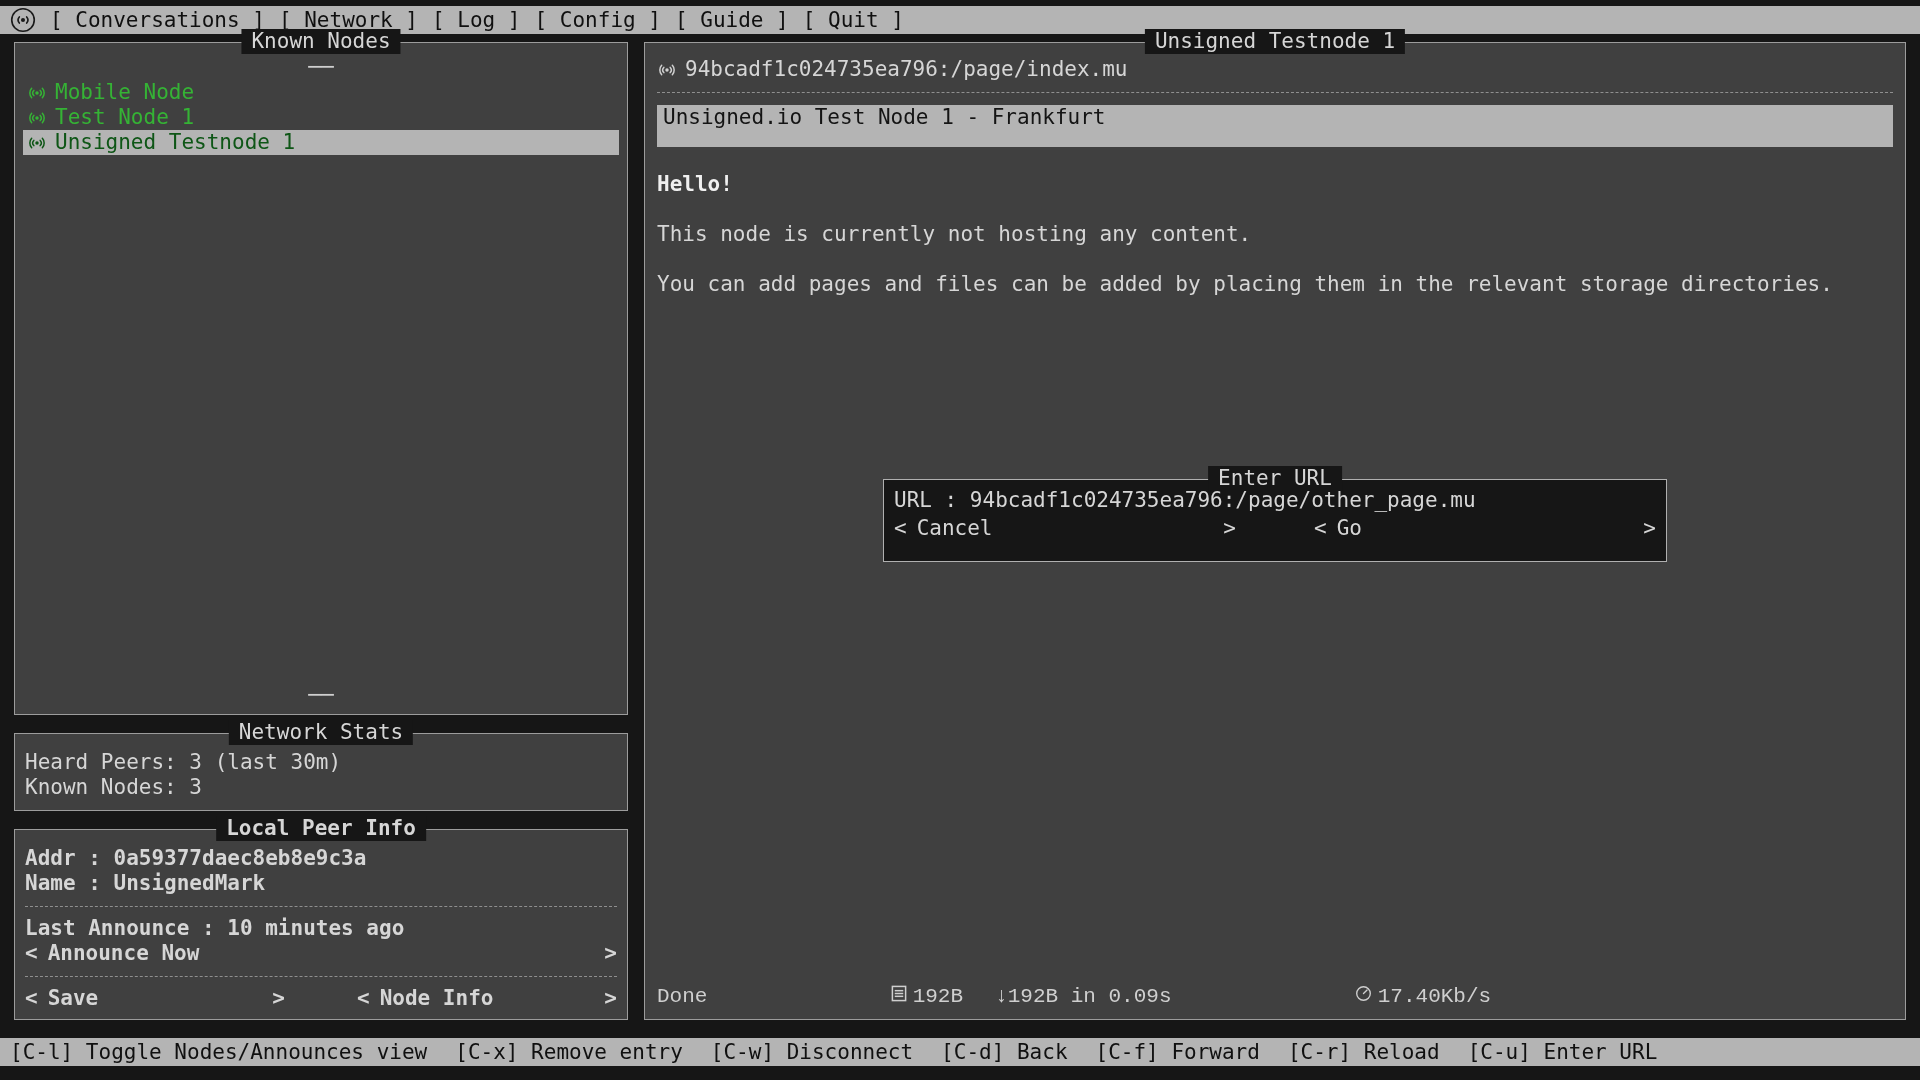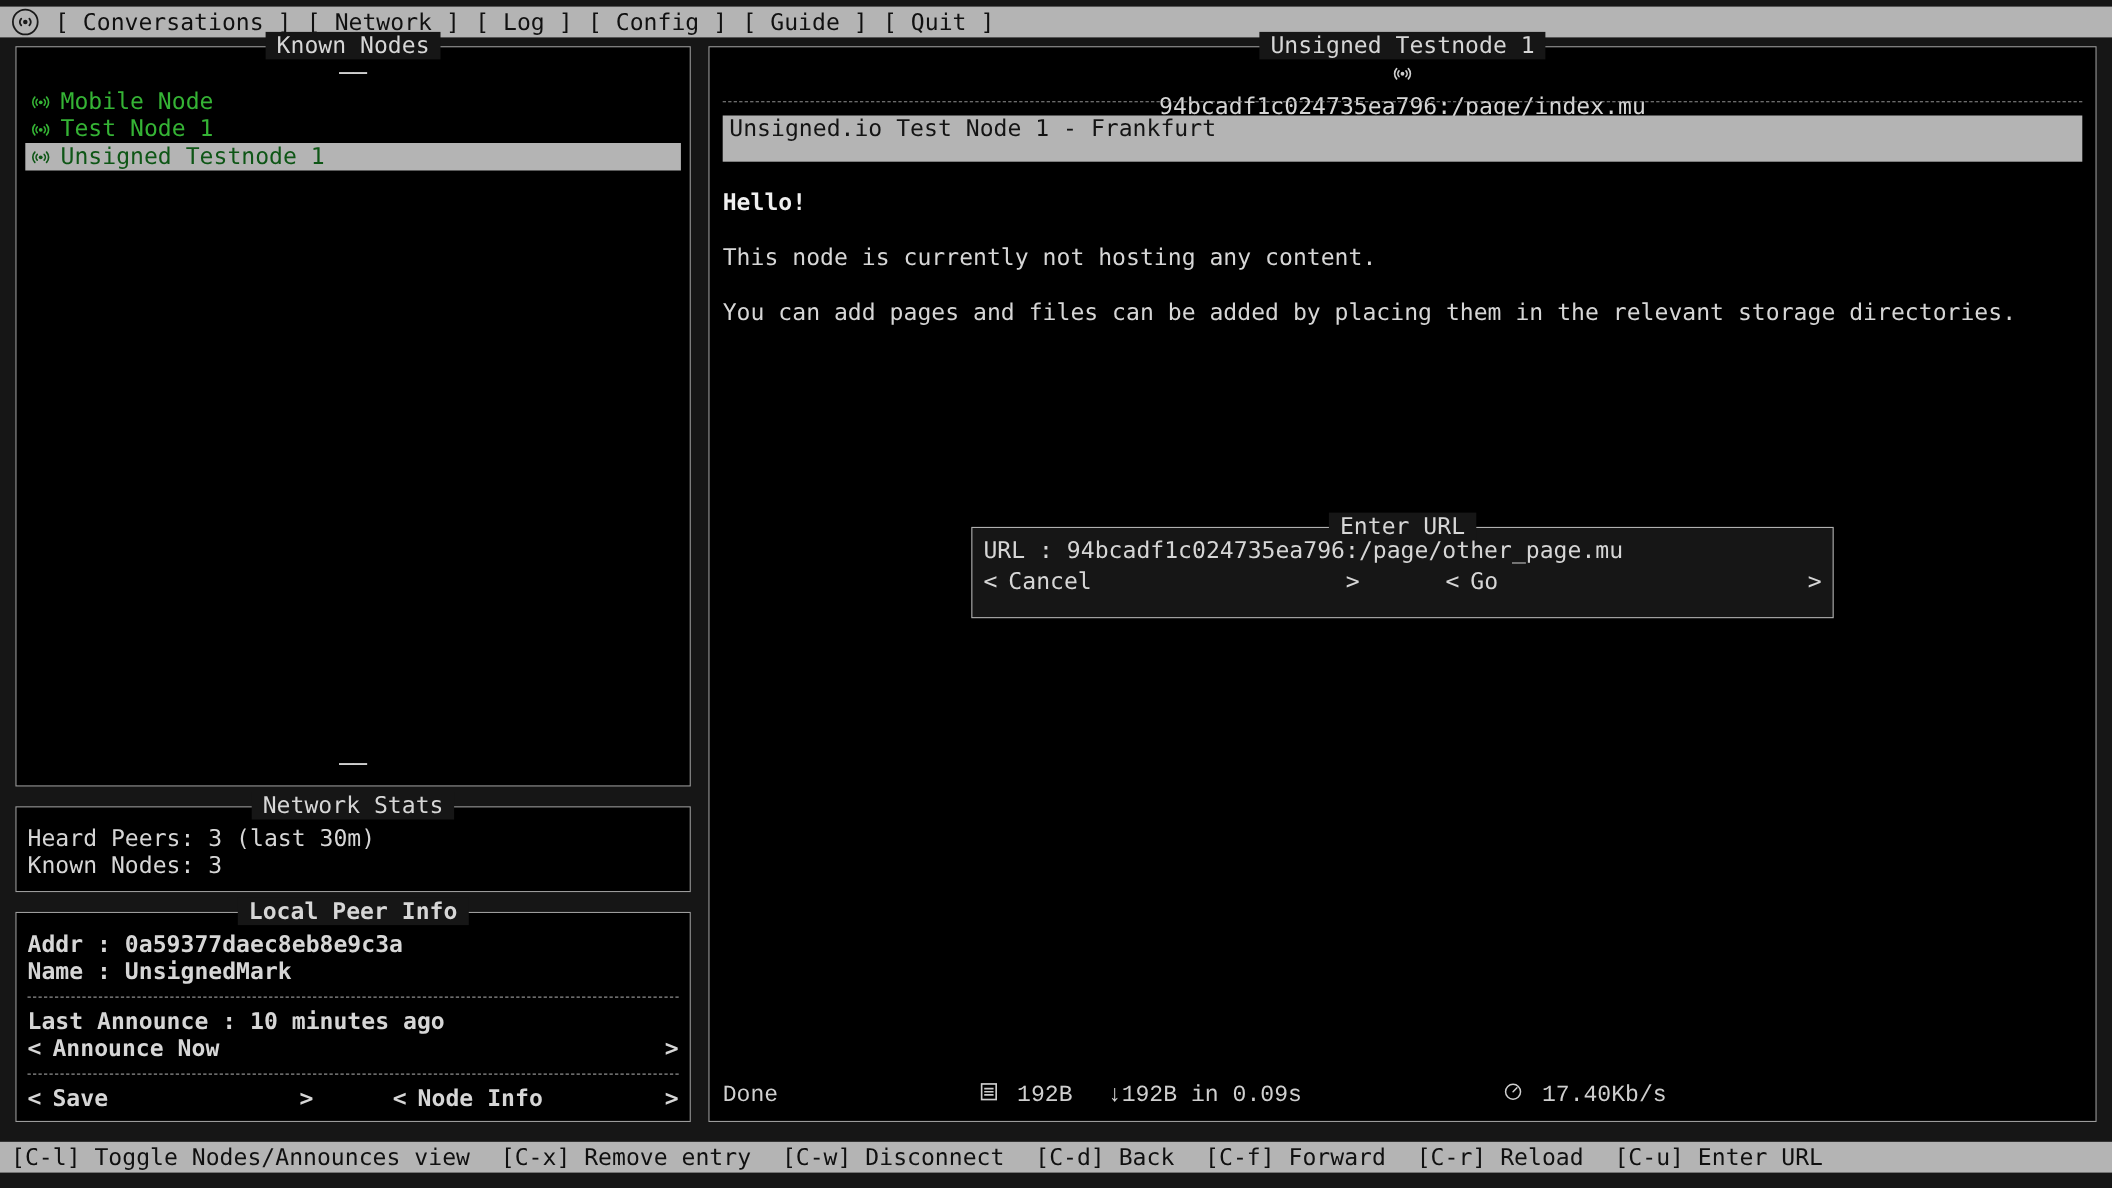--- a/index.html
+++ b/index.html
@@ -20,21 +20,21 @@
     display:flex; align-items:center; padding:0 10px; gap:14px;
     white-space:pre;
   }
   .logo { display:flex; align-items:center; }
   .menu-item { cursor:default; }
 
   
   .content { flex:1; display:flex; padding:8px 14px 10px; gap:16px; min-height:0; }
   .left-col { width:614px; display:flex; flex-direction:column; gap:18px; }
 
-  .panel { position:relative; border:1px solid #9c9c9c; background:#000000; }
+  .panel { position:relative; border:1px solid #9c9c9c; background:#404040; }
   .panel-title {
     position:absolute; top:-14px; left:50%; transform:translateX(-50%);
     background:#161616; padding:0 10px; color:#d6d6d6; white-space:nowrap;
   }
 
   .known-nodes { flex:1; display:flex; flex-direction:column; padding:12px 8px 6px; min-height:0; }
   .scroll-hint { text-align:center; height:25px; color:#cfcfcf; }
   .node-row { display:flex; align-items:center; gap:8px; height:25px; padding:0 4px; color:#35b335; }
   .node-row.selected { background:#b4b4b4; color:#0e5616; }
   .node-icon { display:flex; align-items:center; }
@@ -46,40 +46,40 @@
 
   .dashed { border-top:1px dashed #8f8f8f; height:0; margin:10px 0 9px; }
 
   .tui-button { display:flex; align-items:center; height:25px; color:#d6d6d6; white-space:pre; cursor:default; }
   .tui-button .btn-label { margin-left:10px; }
   .btn-row { display:flex; gap:72px; }
   .btn-row .tui-button { flex:1; }
 
   
   .browser { flex:1; display:flex; flex-direction:column; padding:14px 12px 10px; position:relative; min-height:0; }
-  .url-row { display:flex; align-items:center; gap:8px; height:25px; color:#d6d6d6; white-space:pre;flex-direction:column; }
+  .url-row { display:flex; gap:8px; height:25px; color:#d6d6d6; white-space:pre; }
   .page-header { background:#b4b4b4; color:#141414; height:42px; line-height:25px; padding:0 6px; margin-top:3px; white-space:pre; }
   .blank { height:25px; }
   .hello { font-weight:bold; color:#f0f0f0; }
 
   .url-dialog {
     position:absolute; top:436px; left:50%; transform:translateX(-50%);
     width:784px; border:1px solid #b0b0b0; background:#161616;
     padding:8px 10px 20px;
   }
   .dialog-title {
     position:absolute; top:-14px; left:50%; transform:translateX(-50%);
     background:#161616; padding:0 10px; color:#d6d6d6; white-space:nowrap;
   }
   .dialog-url { display:flex; height:25px; white-space:pre; color:#d6d6d6; }
   .dialog-buttons { display:flex; gap:78px; margin-top:3px; }
   .dialog-buttons .tui-button { flex:1; }
 
   .status-row { margin-top:auto; display:flex; align-items:center; gap:32px; height:25px; color:#cfcfcf; white-space:pre;font-family:Liberation Mono, monospace; }
-  .status-group { display:flex; align-items:center; gap:18px; }
+  .status-group { display:flex; align-items:center; gap:6px; }
 
   
   .bottombar {
     flex:0 0 28px; background:#b4b4b4; color:#101010;
     display:flex; align-items:center; gap:28px; padding:0 10px;
     margin:8px 0 14px; white-space:pre;
   }
 </style>
 </head>
 <body>

